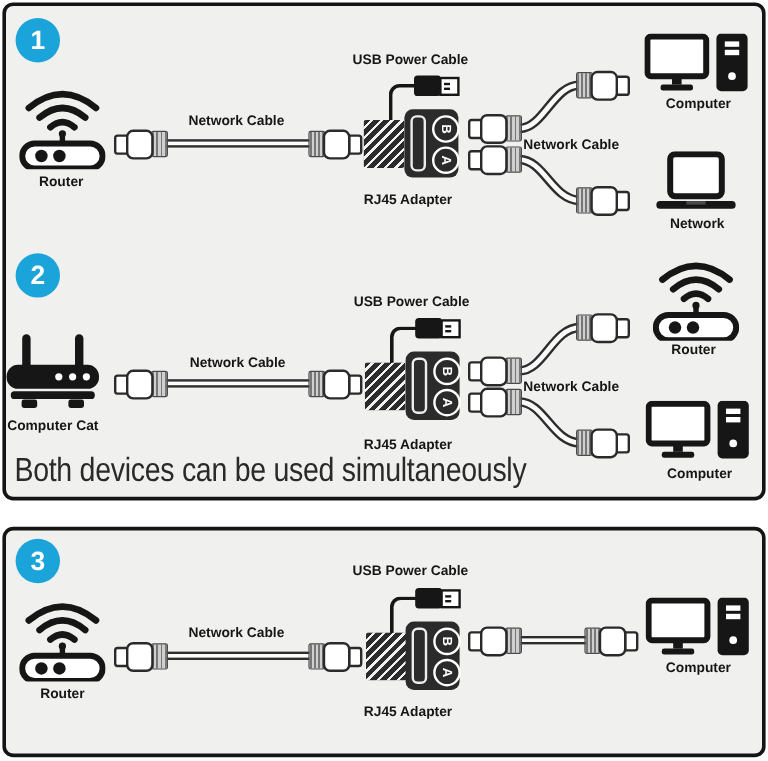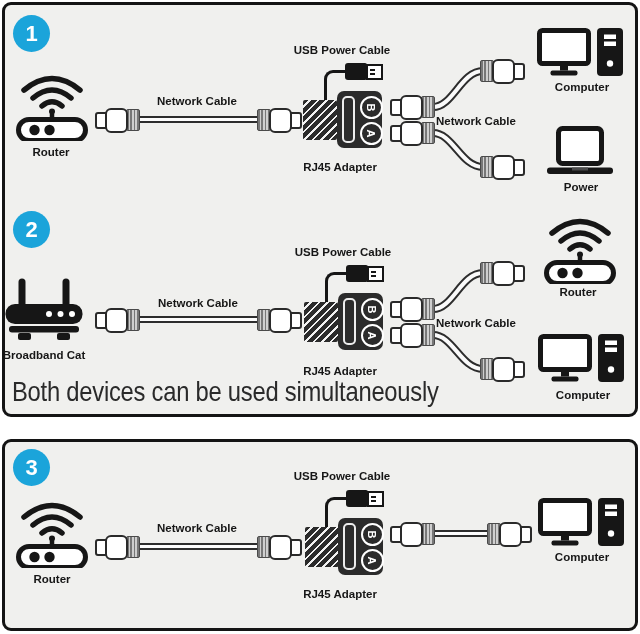--- a/index.html
+++ b/index.html
@@ -179,29 +179,29 @@
   </div>
 <div class="lbl" style="left:476px;top:115px">Network Cable</div>
 
 <svg class="abs" style="left:537px;top:28px;width:88px;height:50px">
     <use href="#sym-computer"></use>
   </svg>
 <div class="lbl" style="left:582px;top:81px">Computer</div>
 <svg class="abs" style="left:546px;top:126px;width:68px;height:50px">
     <use href="#sym-laptop"></use>
   </svg>
-<div class="lbl" style="left:581px;top:181px">Power</div>
+<div class="lbl" style="left:581px;top:181px">Network</div>
 
 <div class="badge" style="left:13px;top:211px">
     <span>2</span>
   </div>
 <svg class="abs" style="left:5px;top:277px;width:78px;height:64px">
     <use href="#sym-broadband"></use>
   </svg>
-<div class="lbl" style="left:44px;top:349px">Broadband Cat</div>
+<div class="lbl" style="left:44px;top:349px">Computer Cat</div>
 
 <div class="cline" style="left:138px;top:316px;width:120px"></div>
 <div class="plug p-left" style="left:95px;top:307px">
     <span class="tab"></span>
     <span class="pbody"></span>
     <span class="ribs"></span>
   </div>
 <div class="plug p-right" style="left:257px;top:307px">
     <span class="ribs"></span>
     <span class="pbody"></span>

